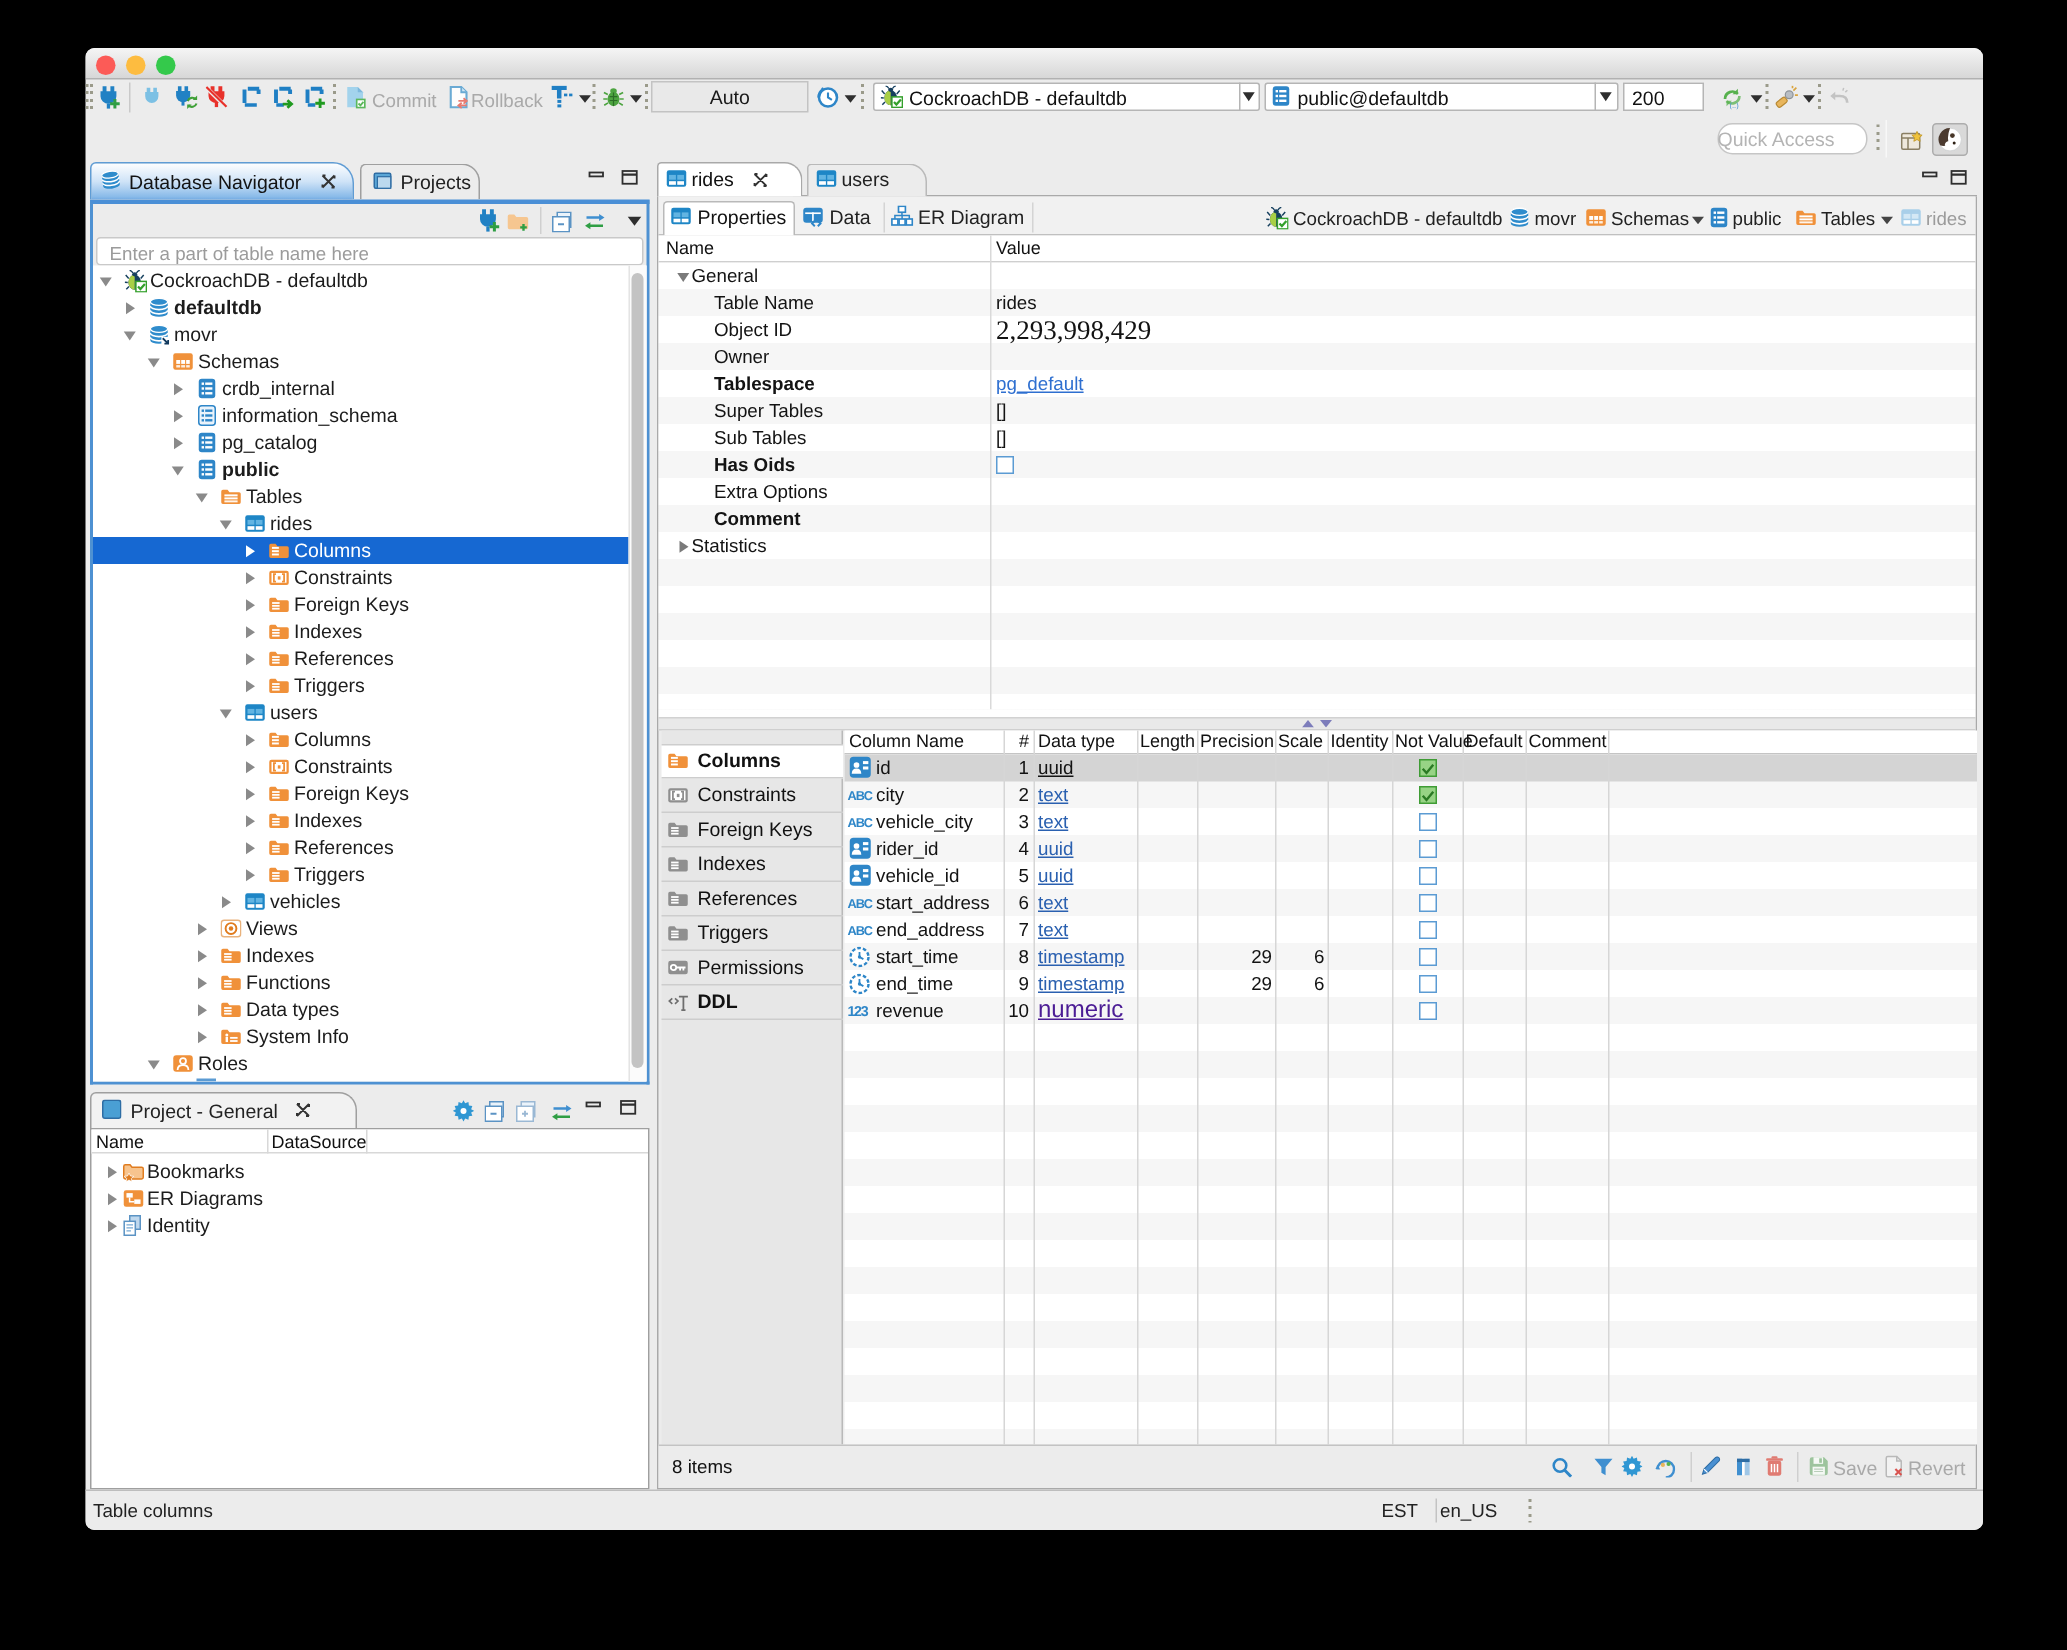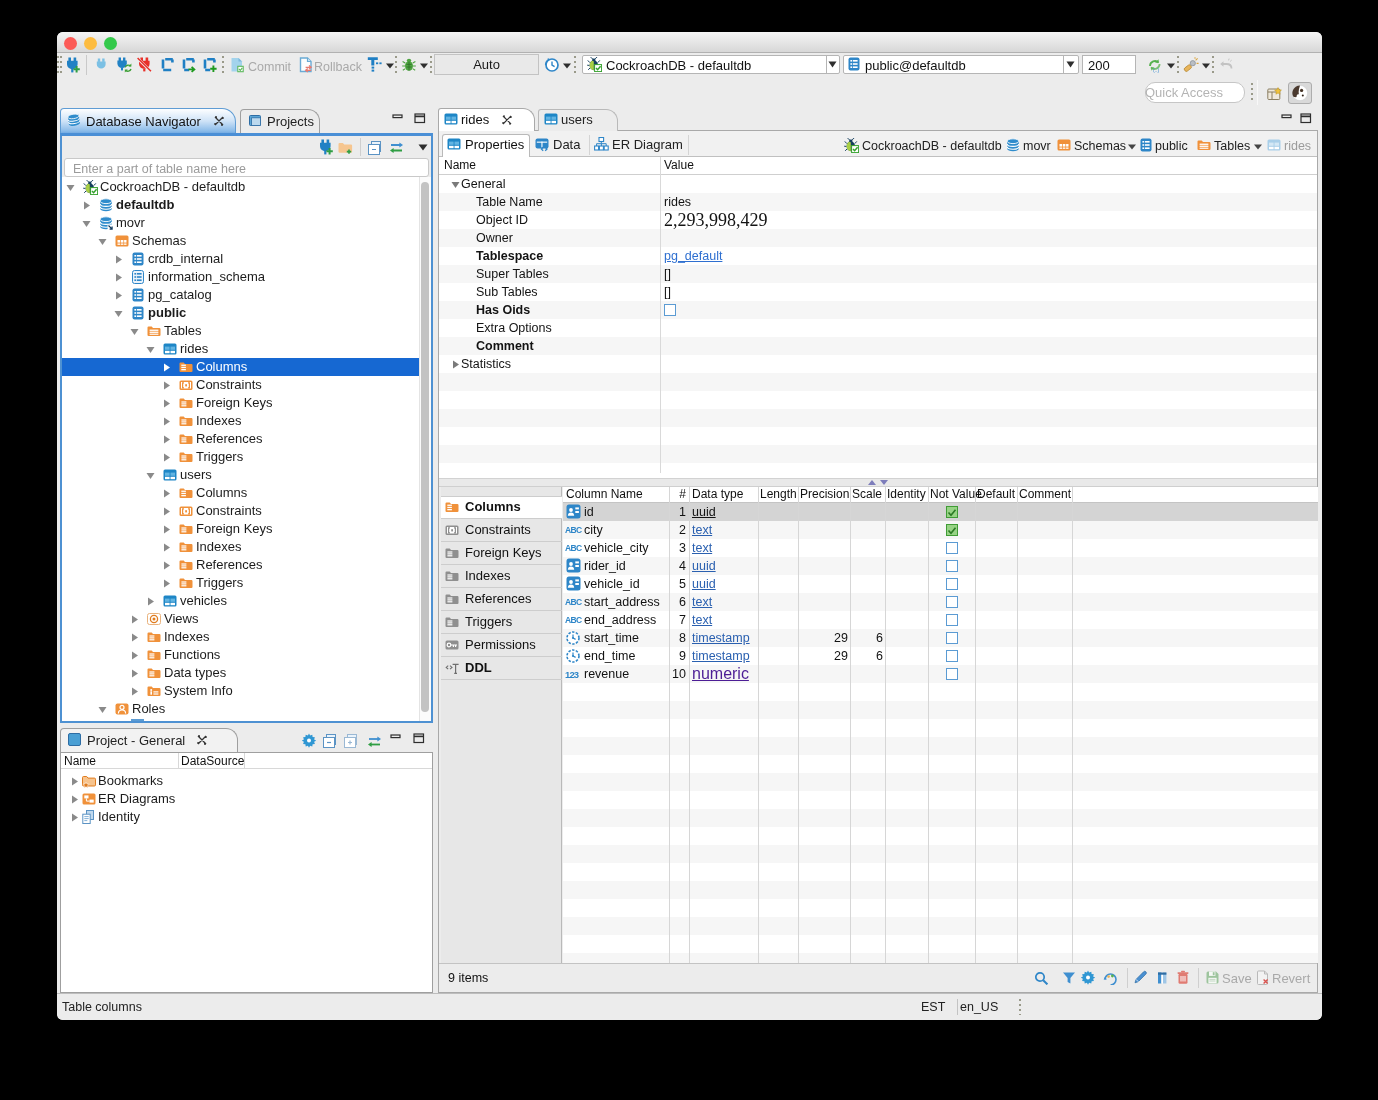--- a/index.html
+++ b/index.html
@@ -951,21 +951,21 @@
 <div class="t" style="position:absolute;left:254px;top:539px;height:18px;font-size:12.5px;color:#2a60b0;text-decoration:underline;">timestamp</div>
 <div class="t" style="position:absolute;left:370px;top:539px;width:40px;height:18px;text-align:right;font-size:12.5px;color:#131313;">29</div>
 <div class="t" style="position:absolute;left:415px;top:539px;width:30px;height:18px;text-align:right;font-size:12.5px;color:#131313;">6</div>
 <div style="position:absolute;left:508px;top:542px;width:12px;height:12px;background:#fff;border:1px solid #5b9bd3;"></div>
 <span style="position:absolute;left:127px;top:562px;font-size:9.5px;font-weight:bold;color:#2e86c8;letter-spacing:-0.9px;line-height:10px;">123</span>
 <div class="t" style="position:absolute;left:146px;top:557px;height:18px;font-size:12.5px;color:#131313;">revenue</div>
 <div class="t" style="position:absolute;left:218px;top:557px;width:30px;height:18px;text-align:right;font-size:12.5px;color:#131313;">10</div>
 <div class="t" style="position:absolute;left:254px;top:557px;height:18px;font-size:16px;color:#4c1d95;text-decoration:underline;">numeric</div>
 <div style="position:absolute;left:508px;top:560px;width:12px;height:12px;background:#fff;border:1px solid #5b9bd3;"></div>
 <div style="position:absolute;left:1px;top:855px;width:878px;height:29px;background:#ececec;border-top:1px solid #c3c3c3;"></div>
-<div class="t" style="position:absolute;left:10px;top:861px;height:18px;font-size:12.5px;color:#111;">9 items</div>
+<div class="t" style="position:absolute;left:10px;top:861px;height:18px;font-size:12.5px;color:#111;">8 items</div>
 <svg style="position:absolute;left:596px;top:863px;width:14px;height:14px;" width="14" height="14" viewBox="0 0 14 14">
         <circle cx="6" cy="6" r="4.2" fill="none" stroke="#2e86c8" stroke-width="1.7"></circle>
         <path d="M9.2,9.2 L13.4,13.4" stroke="#2e86c8" stroke-width="2"></path>
       </svg>
 <svg style="position:absolute;left:624px;top:863px;width:14px;height:14px;" width="14" height="14" viewBox="0 0 14 14">
         <path d="M1,1.5 h12 l-4.6,5.5 v5.5 l-2.8,-1.6 v-3.9 z" fill="#3f8fd0"></path>
       </svg>
 <svg style="position:absolute;left:643px;top:862px;width:14px;height:15px;" width="14" height="15" viewBox="0 0 14 15">
         <path fill="#3097d3" d="M7,0.5 l1.1,2 2.2,-0.8 0.3,2.3 2.3,0.3 -0.8,2.2 2,1.1 -2,1.1 0.8,2.2 -2.3,0.3 -0.3,2.3 -2.2,-0.8 -1.1,2 -1.1,-2 -2.2,0.8 -0.3,-2.3 -2.3,-0.3 0.8,-2.2 -2,-1.1 2,-1.1 -0.8,-2.2 2.3,-0.3 0.3,-2.3 2.2,0.8 z"></path>
         <circle cx="7" cy="7.6" r="2" fill="#fff"></circle>

